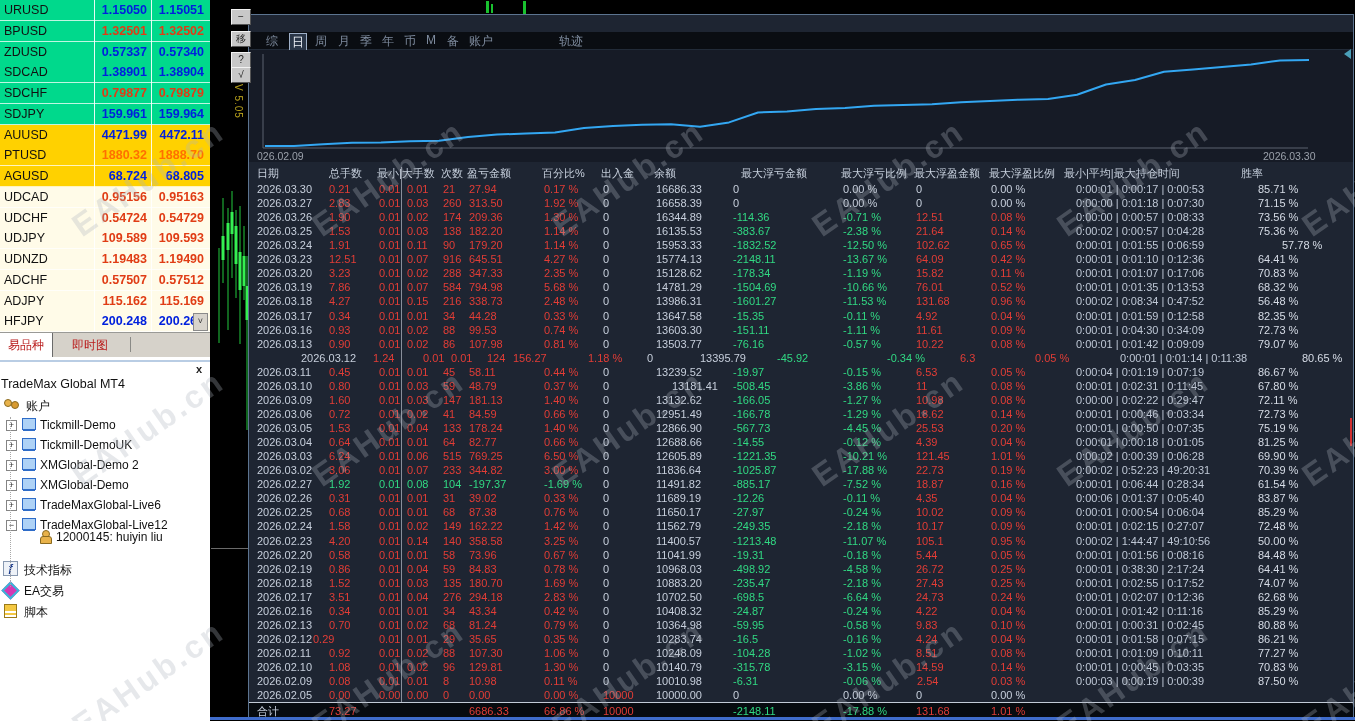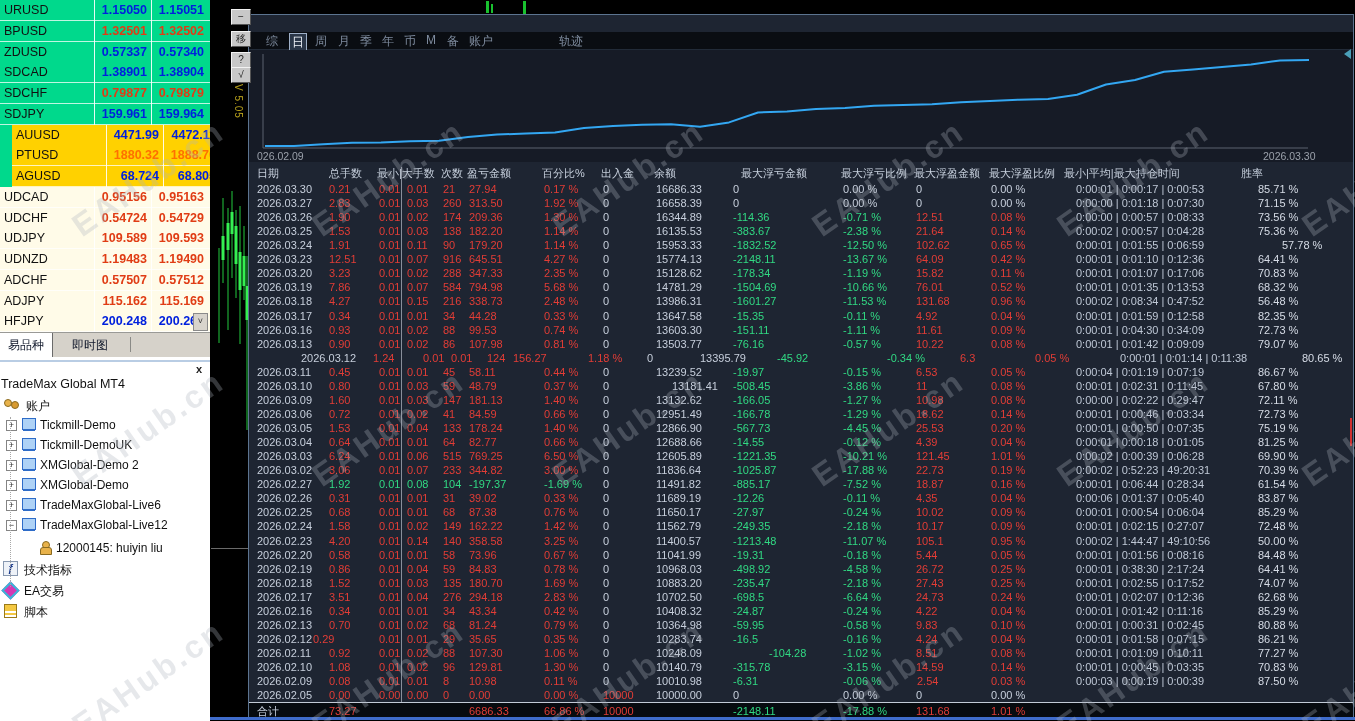--- a/index.html
+++ b/index.html
@@ -4,38 +4,38 @@
 <style>
   html,body{margin:0;padding:0;background:#000;width:1355px;height:721px;overflow:hidden;
     font-family:"Liberation Sans","DejaVu Sans",sans-serif;}
   .abs{position:absolute;}
   #stage{position:relative;width:1355px;height:721px;background:#000;}
 
   
   #market-watch{left:0;top:0;width:210px;height:332px;background:#00d98c;}
   .mw-row{position:absolute;left:0;width:210px;height:21px;}
   .bg-green{background:#00d98c;}
-  .bg-gold{background:#ffd100;margin-left:12px;}
+  .bg-gold{background:#ffd100;}
   .bg-cream{background:#fffbe8;}
   .mw-cell{position:absolute;top:0;height:20px;line-height:20px;font-size:12.5px;white-space:nowrap;}
   .mw-sym{left:4px;color:#111;}
   .mw-bid{left:95px;width:52px;text-align:right;font-weight:bold;}
   .mw-ask{left:152px;width:52px;text-align:right;font-weight:bold;}
   .mw-row .sep1{position:absolute;left:94px;top:0;width:1px;height:21px;background:rgba(255,255,255,.9);}
   .mw-row .sep2{position:absolute;left:151px;top:0;width:1px;height:21px;background:rgba(255,255,255,.9);}
   .mw-row .hsep{position:absolute;left:0;bottom:0;width:210px;height:1px;background:rgba(255,255,255,.75);}
   .fg-blue{color:#0020dd;}
   .fg-red{color:#e03c14;}
   .fg-orange{color:#ff7000;}
   .mw-chevron{position:absolute;right:2px;top:2px;width:13px;height:16px;background:#d8d4cc;border:1px solid #8a8a8a;
     font-size:9px;color:#333;text-align:center;line-height:15px;}
 
   
   #mw-tabs{left:0;top:332px;width:210px;height:25px;background:#d6d2ca;border-top:1px solid #9a9a96;}
-  .tab{position:absolute;top:0;height:24px;line-height:24px;font-size:12px;color:#0f172a;padding:0 8px;}
+  .tab{position:absolute;top:0;height:24px;line-height:24px;font-size:12px;color:#b91c1c;padding:0 8px;}
   .tab.active{background:#fff;border-right:1px solid #6a6a6a;border-bottom:1px solid #fff;left:0;}
   .tab-sep{position:absolute;left:130px;top:4px;height:15px;width:1px;background:#8a8a86;}
 
   
   #navigator{left:0;top:357px;width:210px;height:364px;background:#fff;}
   #nav-topline{position:absolute;left:0;top:3px;width:210px;height:2px;background:#b9cde4;}
   #nav-close{position:absolute;right:5px;top:6px;width:12px;height:12px;font-size:11px;line-height:12px;color:#222;
     text-align:center;font-weight:bold;}
   .nav-root{position:absolute;left:1px;top:20px;font-size:12.5px;color:#111;white-space:nowrap;}
   .nav-item{position:absolute;left:0;width:210px;height:20px;font-size:12px;color:#111;white-space:nowrap;}
@@ -280,21 +280,21 @@
         <div class="nav-item" style="top: 138px;">
           <div class="expand-box">+</div>
           <div class="pc-icon"></div>
           <span class="nav-label" style="left: 40px;">TradeMaxGlobal-Live6</span>
         </div>
         <div class="nav-item" style="top: 158px;">
           <div class="expand-box">−</div>
           <div class="pc-icon"></div>
           <span class="nav-label" style="left: 40px;">TradeMaxGlobal-Live12</span>
         </div>
-        <div class="nav-item" style="top: 181px;">
+        <div class="nav-item" style="top: 170px;">
           <span class="person-icon" style="left: 40px; top: 3px;"></span>
           <span class="nav-label" style="left: 56px;">12000145: huiyin liu</span>
         </div>
         <div class="nav-item" style="top: 202px;">
           <span class="f-icon">ƒ</span>
           <span class="nav-label" style="left: 24px;">技术指标</span>
         </div>
         <div class="nav-item" style="top: 223px;">
           <span class="ea-icon"></span>
           <span class="nav-label" style="left: 24px;">EA交易</span>
@@ -952,21 +952,21 @@
         <div class="trow" style="top: 630.98px;">
           <div class="td c-wh" style="left: 8px;">2026.02.11</div>
           <div class="td c-red" style="left: 80px;">0.92</div>
           <div class="td c-red" style="left: 130px;">0.01</div>
           <div class="td c-red" style="left: 158px;">0.02</div>
           <div class="td c-red" style="left: 194px;">88</div>
           <div class="td c-red" style="left: 220px;">107.30</div>
           <div class="td c-red" style="left: 295px;">1.06 %</div>
           <div class="td c-wh" style="left: 354px;">0</div>
           <div class="td c-wh" style="left: 407px;">10248.09</div>
-          <div class="td c-grn" style="left: 484px; margin-left: 36px;">-104.28</div>
+          <div class="td c-grn" style="left: 484px;">-104.28</div>
           <div class="td c-grn" style="left: 594px;">-1.02 %</div>
           <div class="td c-red" style="left: 667px;">8.51</div>
           <div class="td c-red" style="left: 742px;">0.08 %</div>
           <div class="td c-tm" style="left: 827px;">0:00:01 | 0:01:09 | 0:10:11</div>
           <div class="td c-wn" style="left: 1009px;">77.27 %</div>
         </div>
         <div class="trow" style="top: 645.04px;">
           <div class="td c-wh" style="left: 8px;">2026.02.10</div>
           <div class="td c-red" style="left: 80px;">1.08</div>
           <div class="td c-red" style="left: 130px;">0.01</div>

